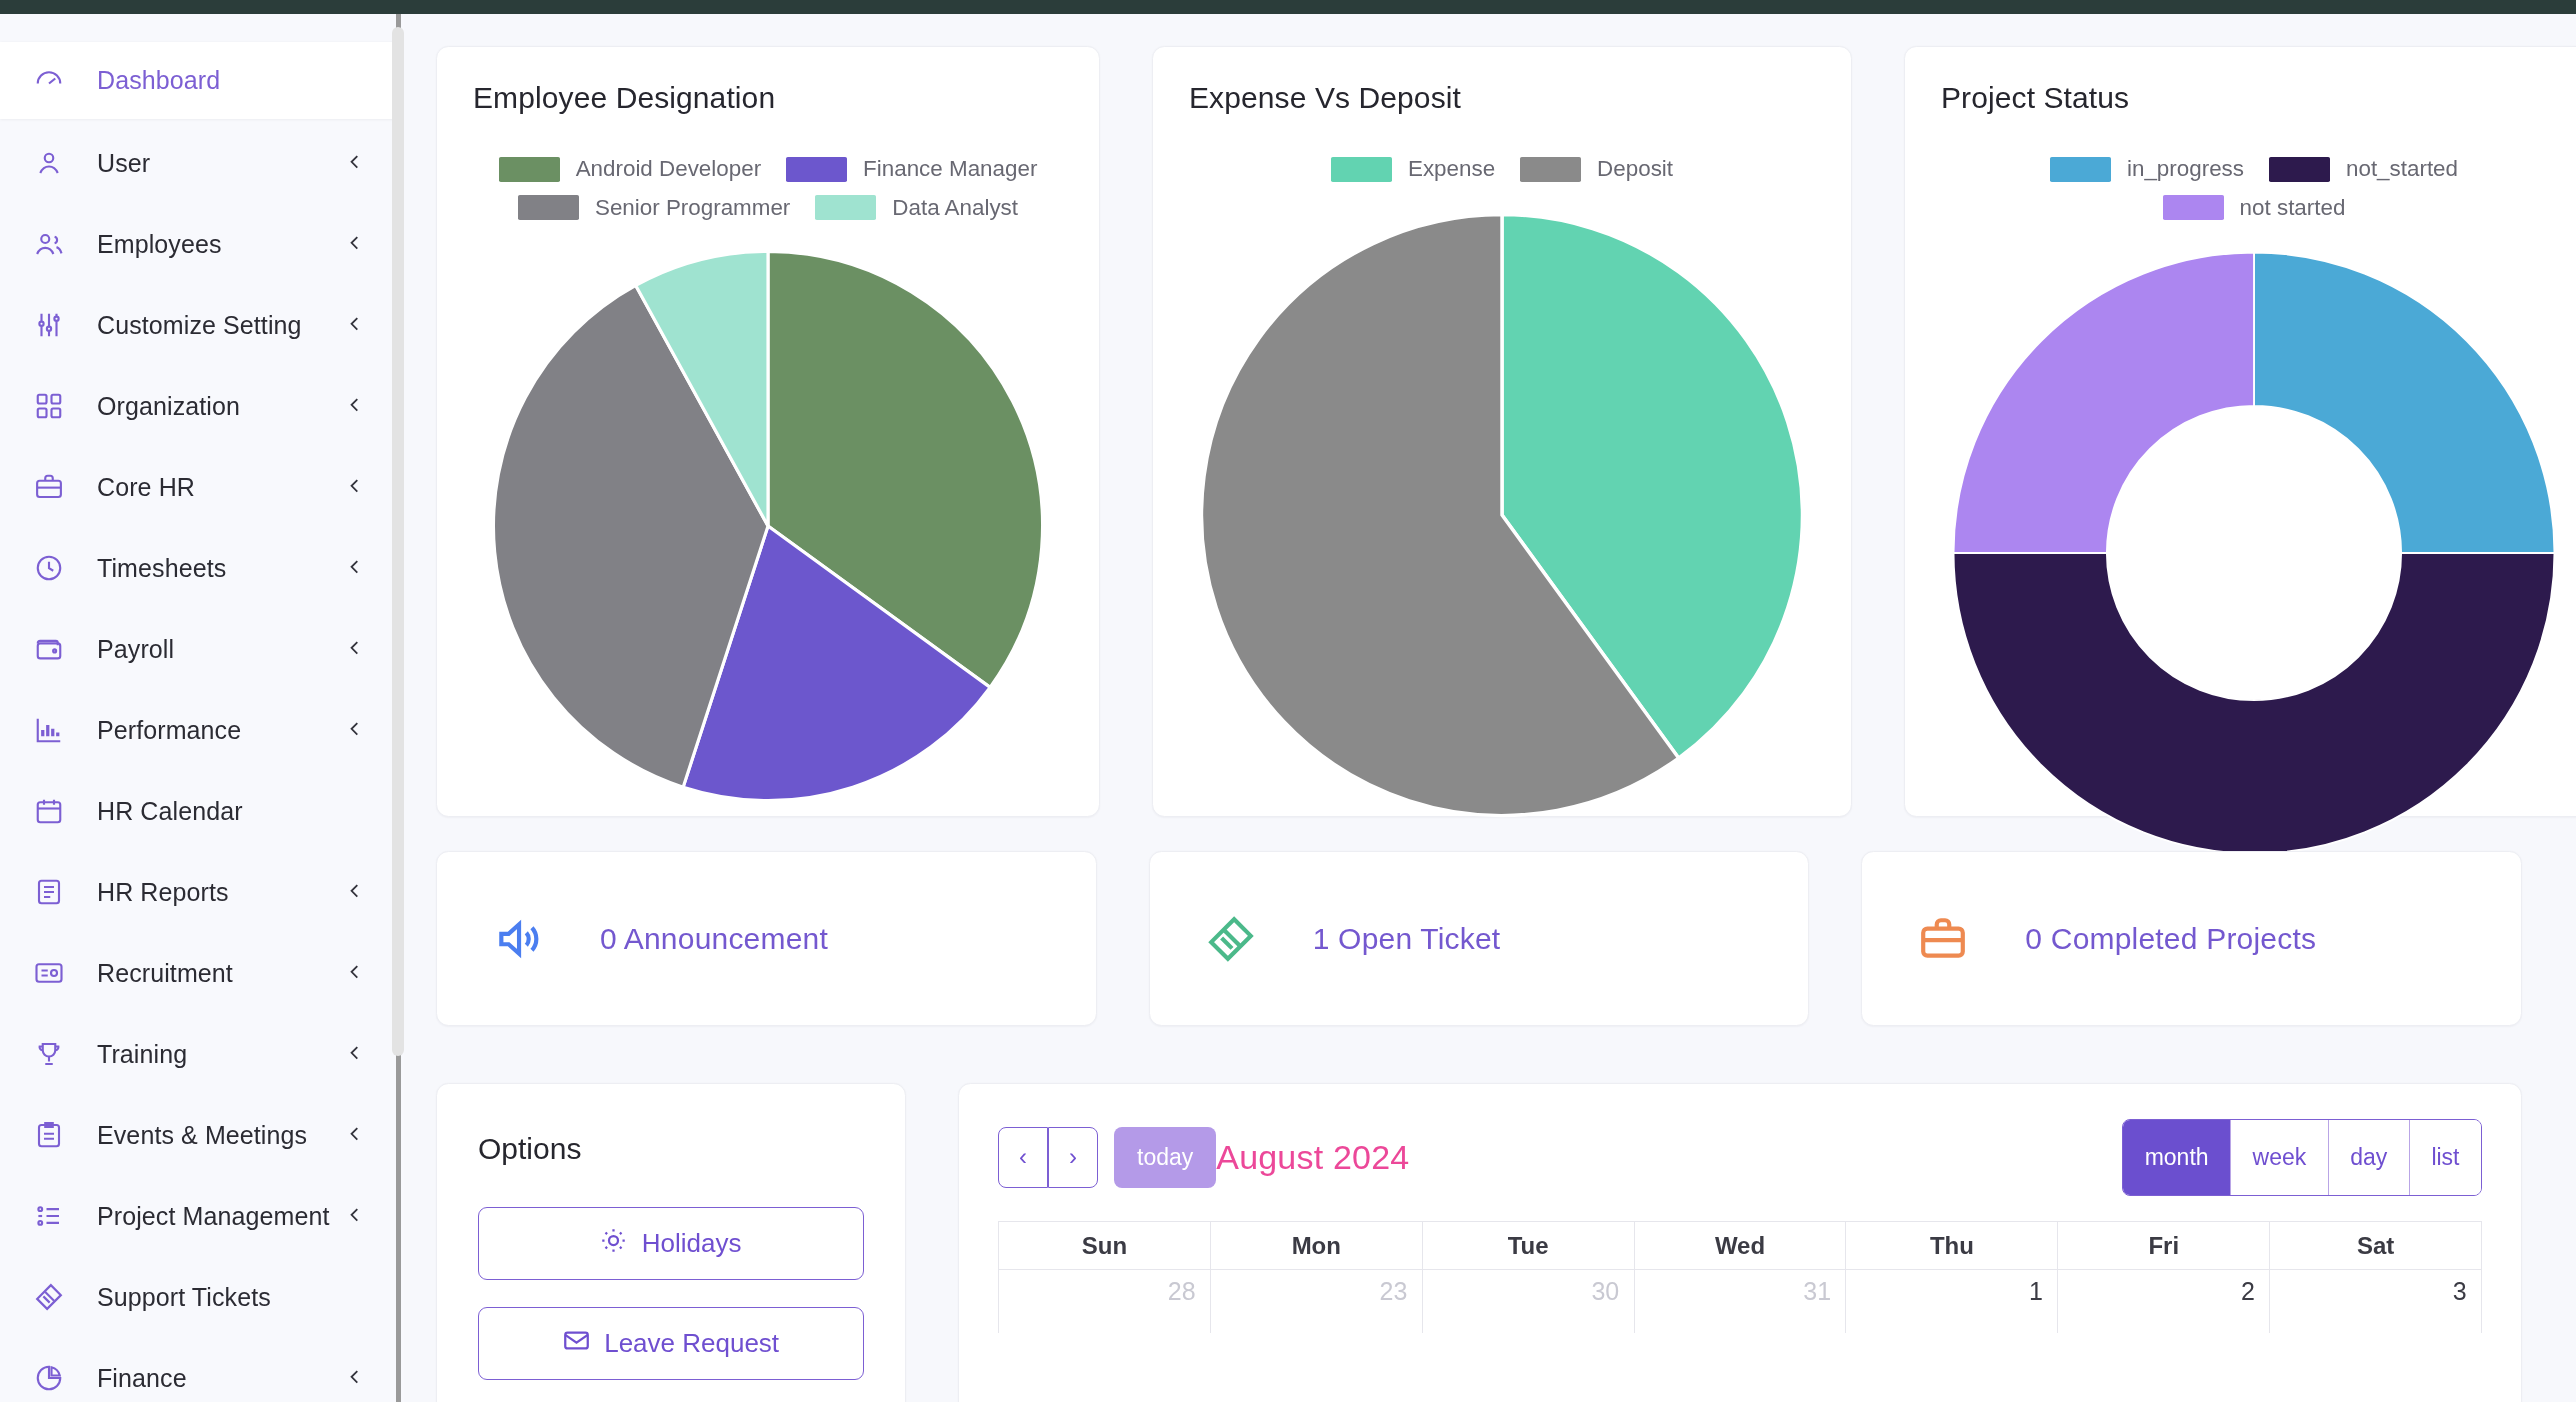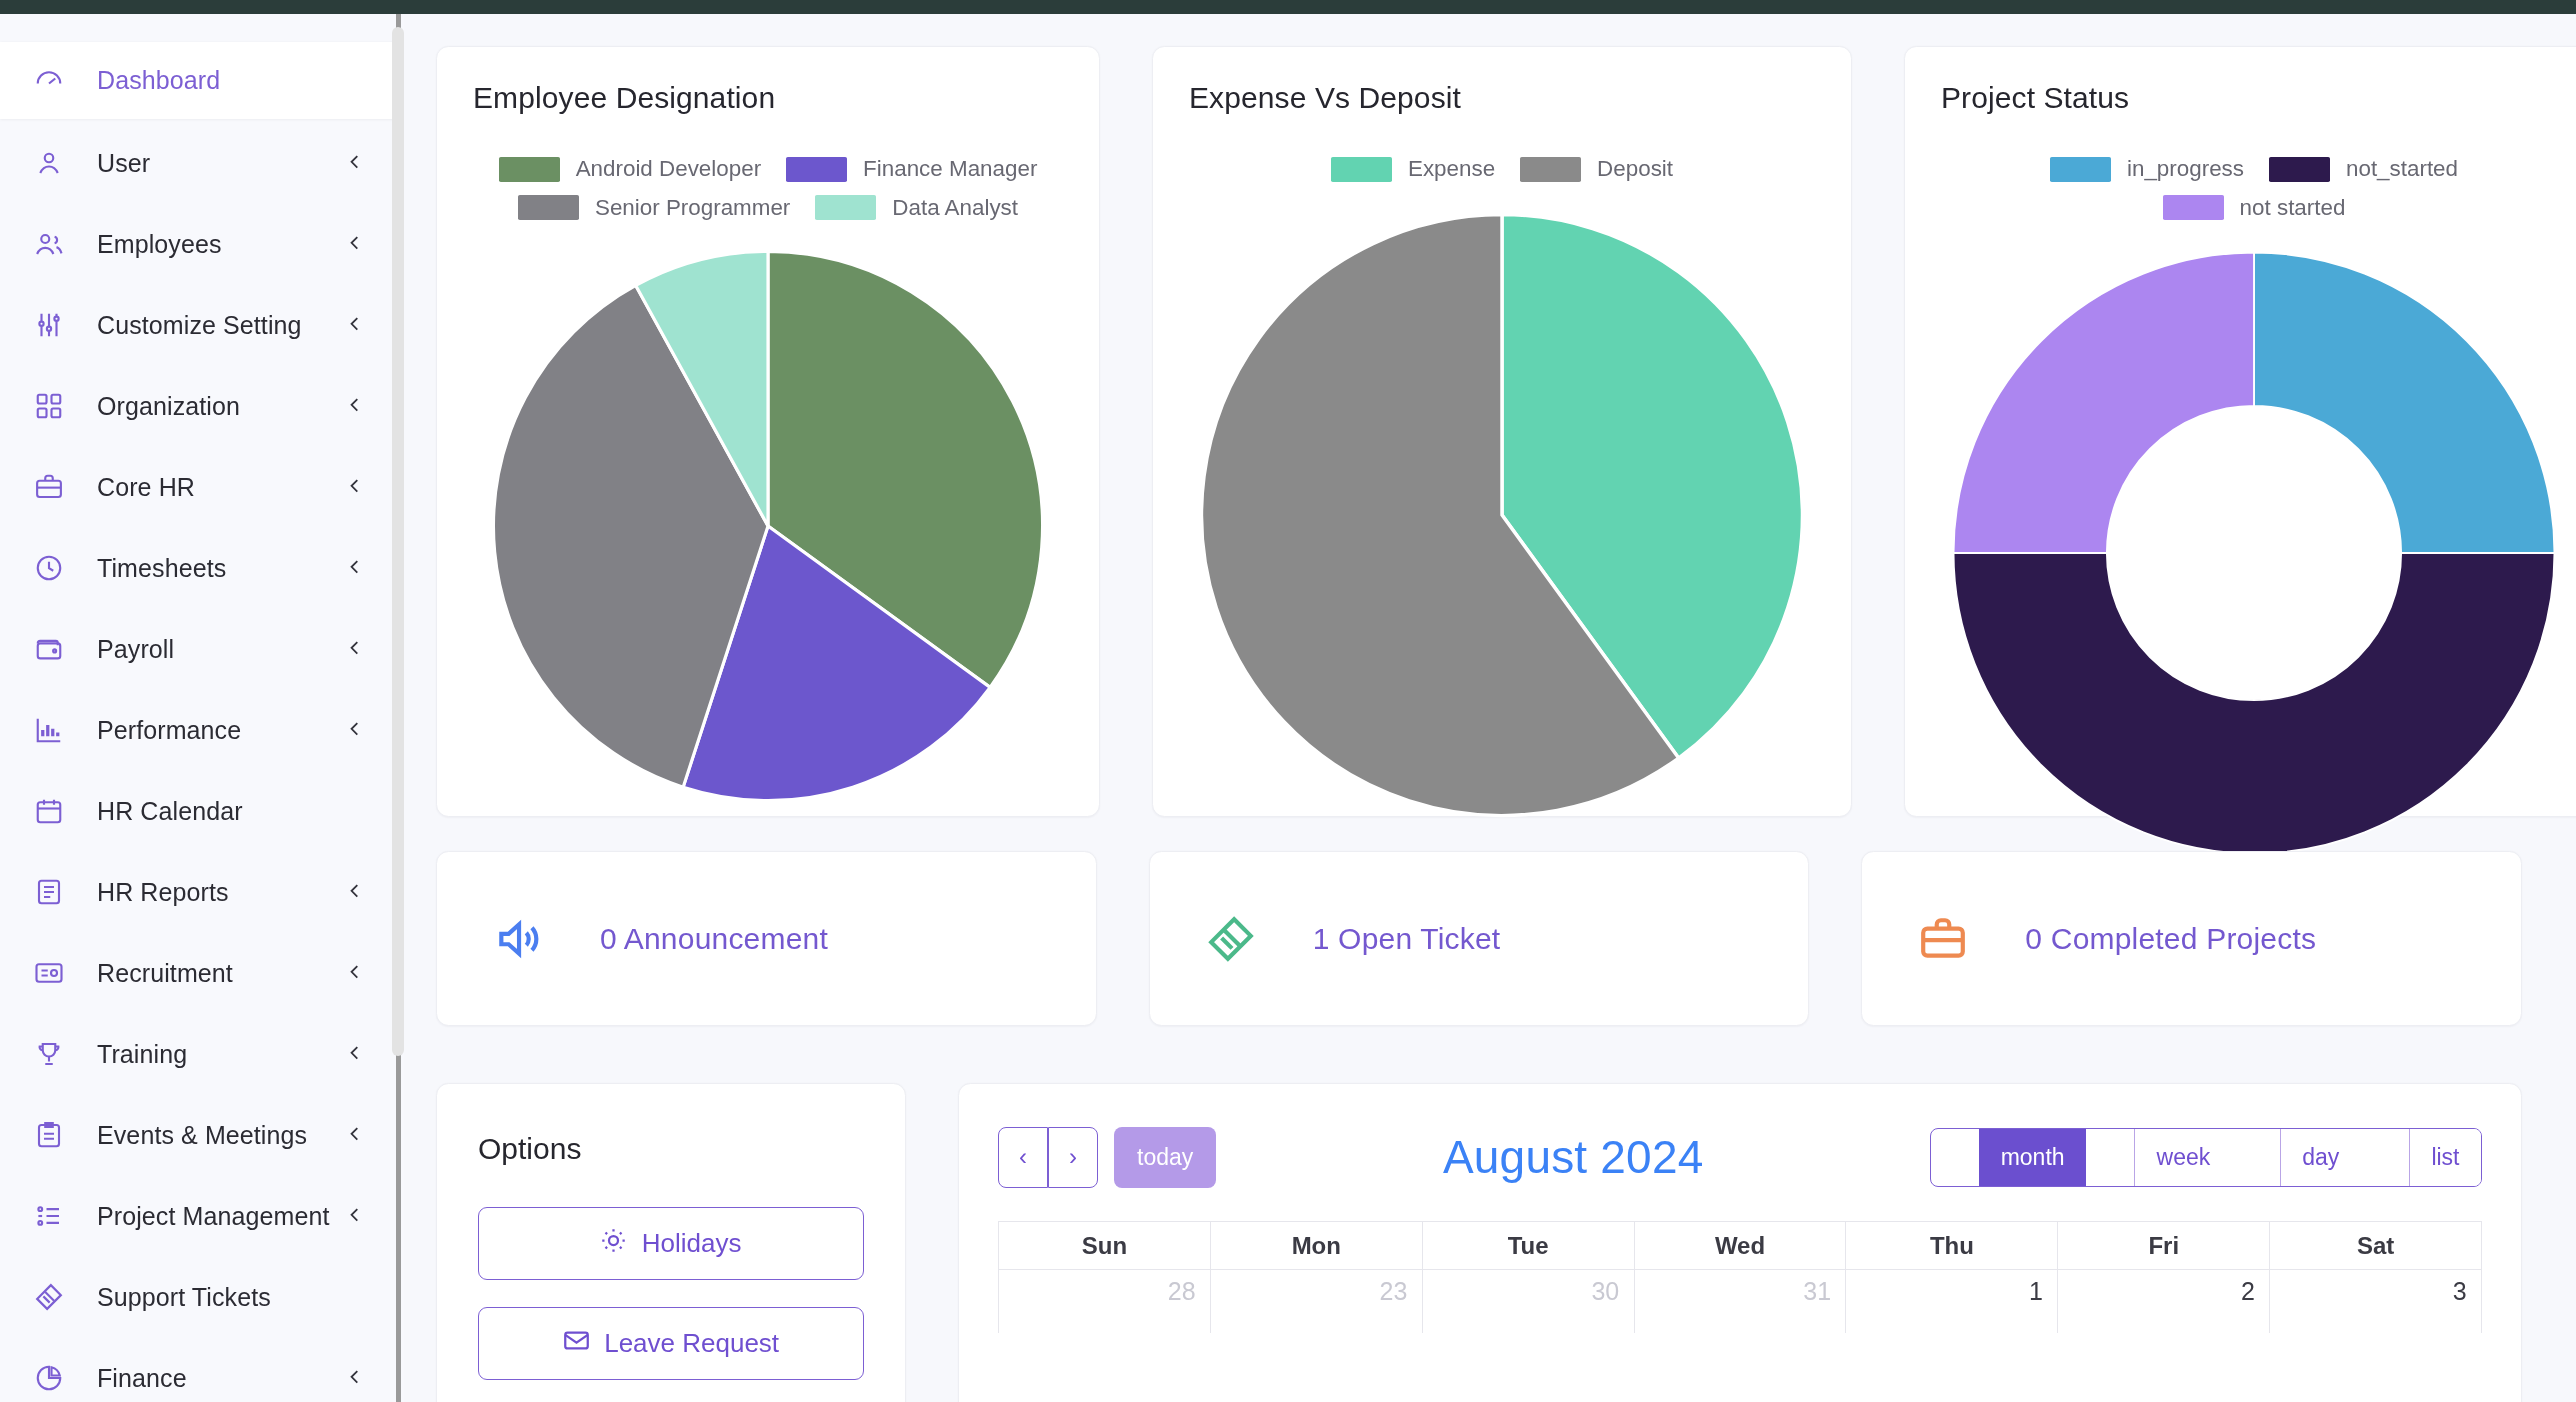--- a/index.html
+++ b/index.html
@@ -207,33 +207,32 @@
   .cal-today {
     margin-left: 16px;
     height: 61px; padding: 0 23px;
     background: #b49ae8;
     border: none; border-radius: 8px;
     color: #fff; font-size: 23px;
     cursor: pointer;
     font-family: "Liberation Sans", sans-serif;
   }
   .cal-title {
-    flex: 1 1 auto; text-align: center;
-    font-size: 46px; color: #3b82f6;
+    flex: 1 1 auto; text-align: left;
+    font-size: 34px; color: #ec4899;
     letter-spacing: 0.2px;
   }
   .cal-views { display: flex; border-radius: 8px; overflow: hidden; border: 1.8px solid #7c5fd3; }
   .cal-view-btn {
-    height: 57px; padding: 0 21.5px;
+    height: 75px; padding: 0 21.5px;
     background: #fff; border: none;
     border-left: 0.9px solid #b9a5e6;
     color: #6f4fd0; font-size: 23px;
     cursor: pointer;
     font-family: "Liberation Sans", sans-serif;
-    margin-left: 48px;
   }
   .cal-view-btn:first-child { border-left: none; }
   .cal-view-btn.active { background: #6b4fcf; color: #fff; }
 
   .cal-grid { margin-top: 32px; border: 0.9px solid #e6e6ec; border-bottom: none; }
   .cal-head-row, .cal-date-row { display: flex; }
   .cal-head-cell {
     flex: 1 1 0;
     height: 48px;
     border-right: 0.9px solid #e6e6ec;

